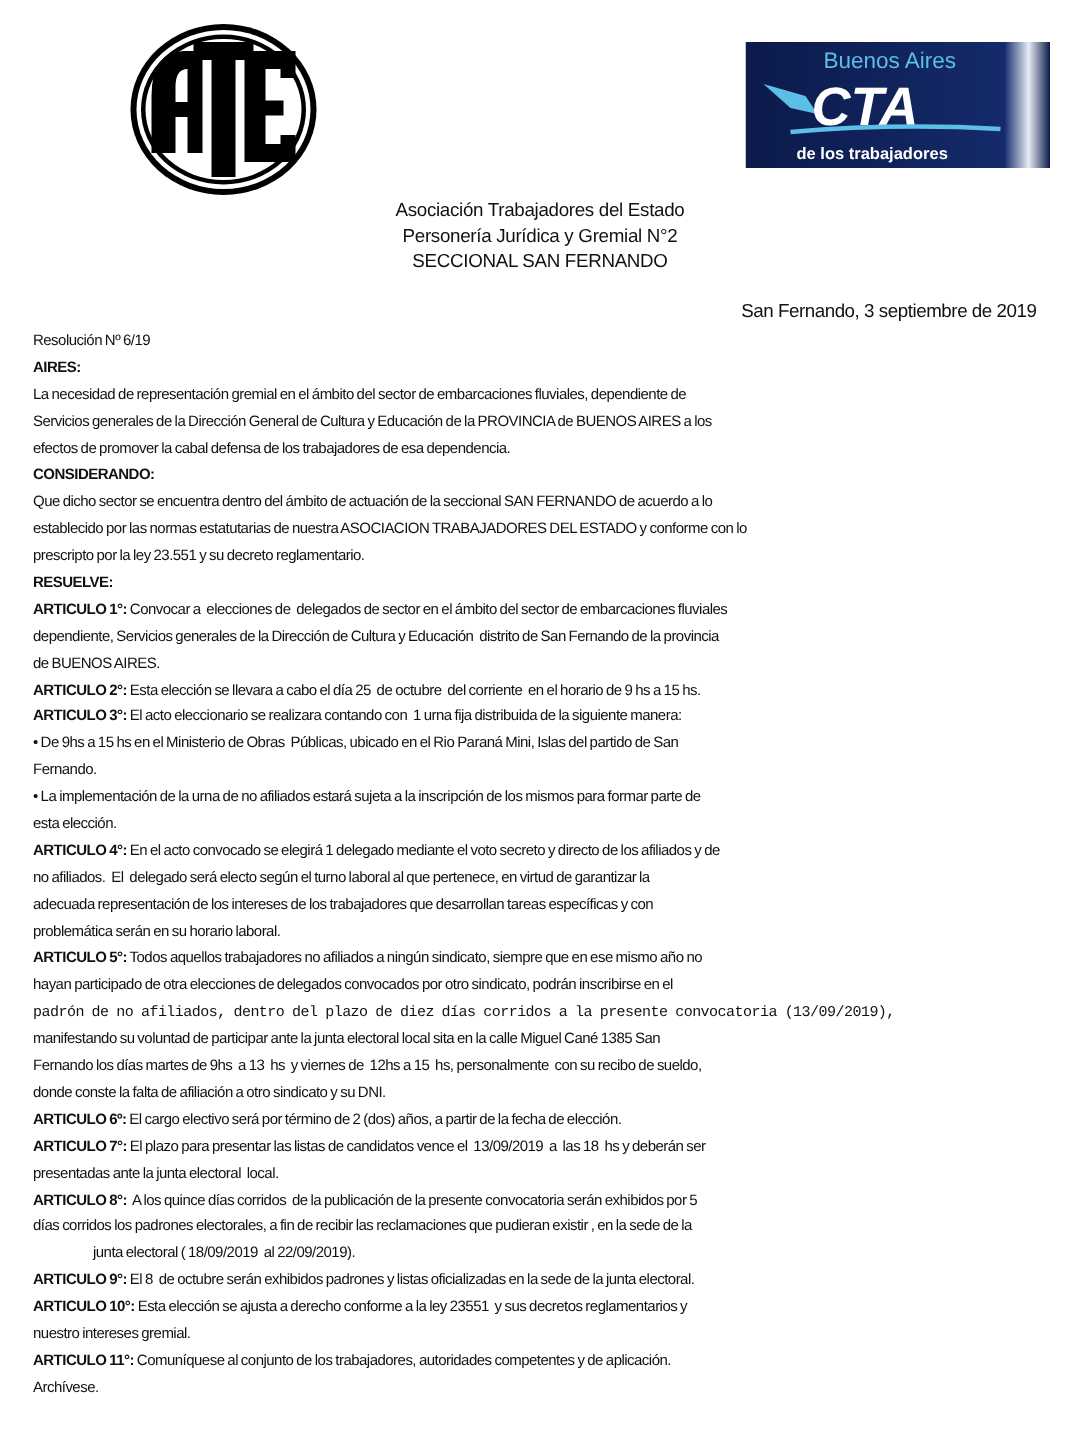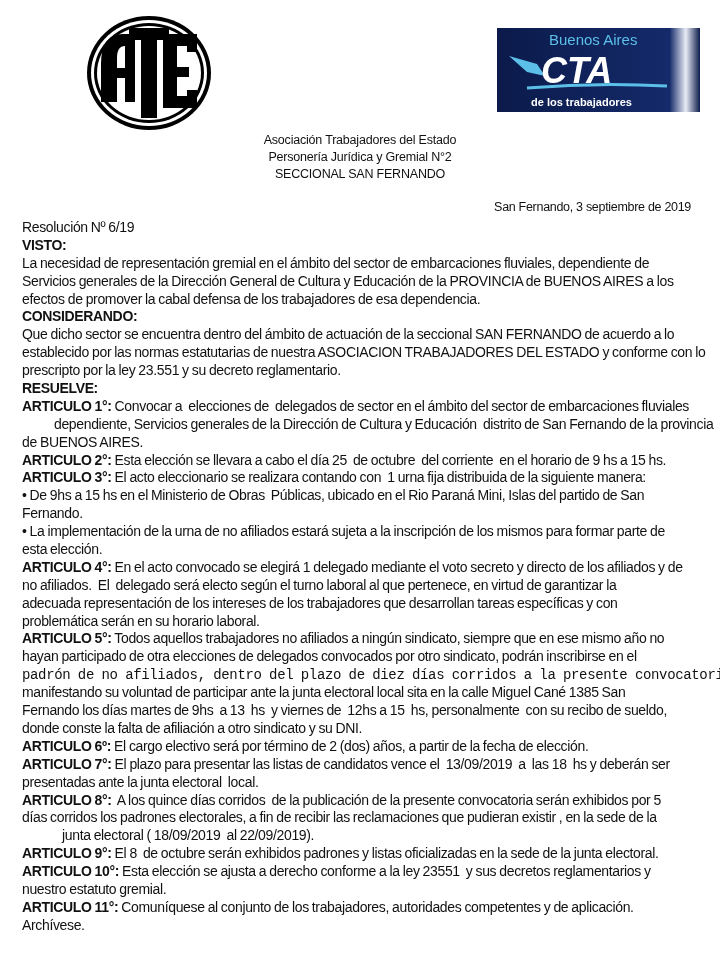--- a/index.html
+++ b/index.html
@@ -12,21 +12,21 @@
     .header-block {
       position: absolute; left: 200px; top: 132px; width: 320px;
       text-align: center; font-size: 12.5px; line-height: 17px; letter-spacing: -0.2px;
     }
     .date-line {
       position: absolute; right: 29px; top: 200px; font-size: 12.5px;
       letter-spacing: -0.3px;
     }
     .body-text {
       position: absolute; left: 22px; top: 219px; width: 680px;
-      font-size: 14px; line-height: 17.9px; letter-spacing: -0.35px; word-spacing: -0.5px;
+      font-size: 10px; line-height: 17.9px; letter-spacing: -0.35px; word-spacing: -0.5px;
     }
     .line { white-space: nowrap; display: block; height: 17.9px; }
     .b { font-weight: bold; }
   </style>
 </head>
 <body>
 
 <div class="logo-ate">
   <svg width="128" height="118" viewBox="0 0 128 118">
     <ellipse cx="64" cy="59" rx="62" ry="57" fill="#000"></ellipse>
@@ -66,36 +66,36 @@
   <div>Asociación  Trabajadores del Estado</div>
   <div>Personería Jurídica y Gremial N°2</div>
   <div>SECCIONAL SAN FERNANDO</div>
 </div>
 
 <div class="date-line">San Fernando, 3 septiembre de 2019</div>
 
 <div class="body-text">
   <span class="line">Resolución Nº 6/19</span>
 
-  <span class="line b">VISTO:</span>
+  <span class="line b">AIRES:</span>
   <span class="line">La necesidad de representación gremial en el ámbito del sector de embarcaciones fluviales, dependiente de</span>
   <span class="line">Servicios generales de la Dirección General de Cultura y Educación de la PROVINCIA  de  BUENOS AIRES  a los</span>
   <span class="line">efectos de promover  la cabal defensa de los trabajadores de esa dependencia.</span>
 
   <span class="line b">CONSIDERANDO:</span>
   <span class="line">Que dicho sector se encuentra dentro del ámbito de actuación de la seccional  SAN FERNANDO de acuerdo a lo</span>
   <span class="line">establecido por las normas estatutarias de nuestra ASOCIACION TRABAJADORES  DEL ESTADO y conforme con lo</span>
   <span class="line">prescripto por la ley 23.551  y su decreto reglamentario.</span>
 
   <span class="line b">RESUELVE:</span>
 
   <div id="articles">
       <div>
         <span class="line"><span class="b">ARTICULO  1°:</span><span style="white-space: pre;"> Convocar a  elecciones de  delegados de sector en el ámbito del sector de embarcaciones fluviales</span></span>
-        <span class="line"><span style="white-space: pre; margin-left: 32px;">dependiente, Servicios generales de la Dirección de Cultura y Educación  distrito de San Fernando de la provincia</span></span>
+        <span class="line"><span style="white-space: pre;">dependiente, Servicios generales de la Dirección de Cultura y Educación  distrito de San Fernando de la provincia</span></span>
         <span class="line"><span style="white-space: pre;">de BUENOS AIRES.</span></span>
       </div>
       <div>
         <span class="line"><span class="b">ARTICULO 2°:</span><span style="white-space: pre;"> Esta elección se llevara a cabo el día 25  de octubre  del corriente  en el horario de 9 hs a 15 hs.</span></span>
       </div>
       <div>
         <span class="line"><span class="b">ARTICULO 3°:</span><span style="white-space: pre;"> El acto eleccionario se realizara contando con  1 urna fija distribuida de la siguiente manera:</span></span>
         <span class="line"><span style="white-space: pre;">• De 9hs a 15 hs en el Ministerio de Obras  Públicas, ubicado en el Rio Paraná Mini, Islas del partido de San</span></span>
         <span class="line"><span style="white-space: pre;">Fernando.</span></span>
         <span class="line"><span style="white-space: pre; text-align: right;">• La implementación de la urna de no afiliados estará sujeta a la inscripción de los mismos para formar parte de</span></span>
@@ -125,20 +125,20 @@
       <div>
         <span class="line"><span class="b">ARTICULO 8°:</span><span style="white-space: pre;">  A los quince días corridos  de la publicación de la presente convocatoria serán exhibidos por 5</span></span>
         <span class="line"><span style="white-space: pre;">días corridos los padrones electorales, a fin de recibir las reclamaciones que pudieran existir , en la sede de la</span></span>
         <span class="line"><span style="white-space: pre; padding-left: 40px;">junta electoral ( 18/09/2019  al 22/09/2019).</span></span>
       </div>
       <div>
         <span class="line"><span class="b">ARTICULO 9°:</span><span style="white-space: pre;"> El 8  de octubre serán exhibidos padrones y listas oficializadas en la sede de la junta electoral.</span></span>
       </div>
       <div>
         <span class="line"><span class="b">ARTICULO 10°:</span><span style="white-space: pre;"> Esta elección se ajusta a derecho conforme a la ley 23551  y sus decretos reglamentarios y</span></span>
-        <span class="line"><span style="white-space: pre;">nuestro estatuto gremial.</span></span>
+        <span class="line"><span style="white-space: pre;">nuestro intereses gremial.</span></span>
       </div>
       <div>
         <span class="line"><span class="b">ARTICULO 11°:</span><span style="white-space: pre;"> Comuníquese al conjunto de los trabajadores, autoridades competentes y de aplicación.</span></span>
         <span class="line"><span style="white-space: pre;">Archívese.</span></span>
       </div>
     </div>
 </div>
 
 </body></html>

